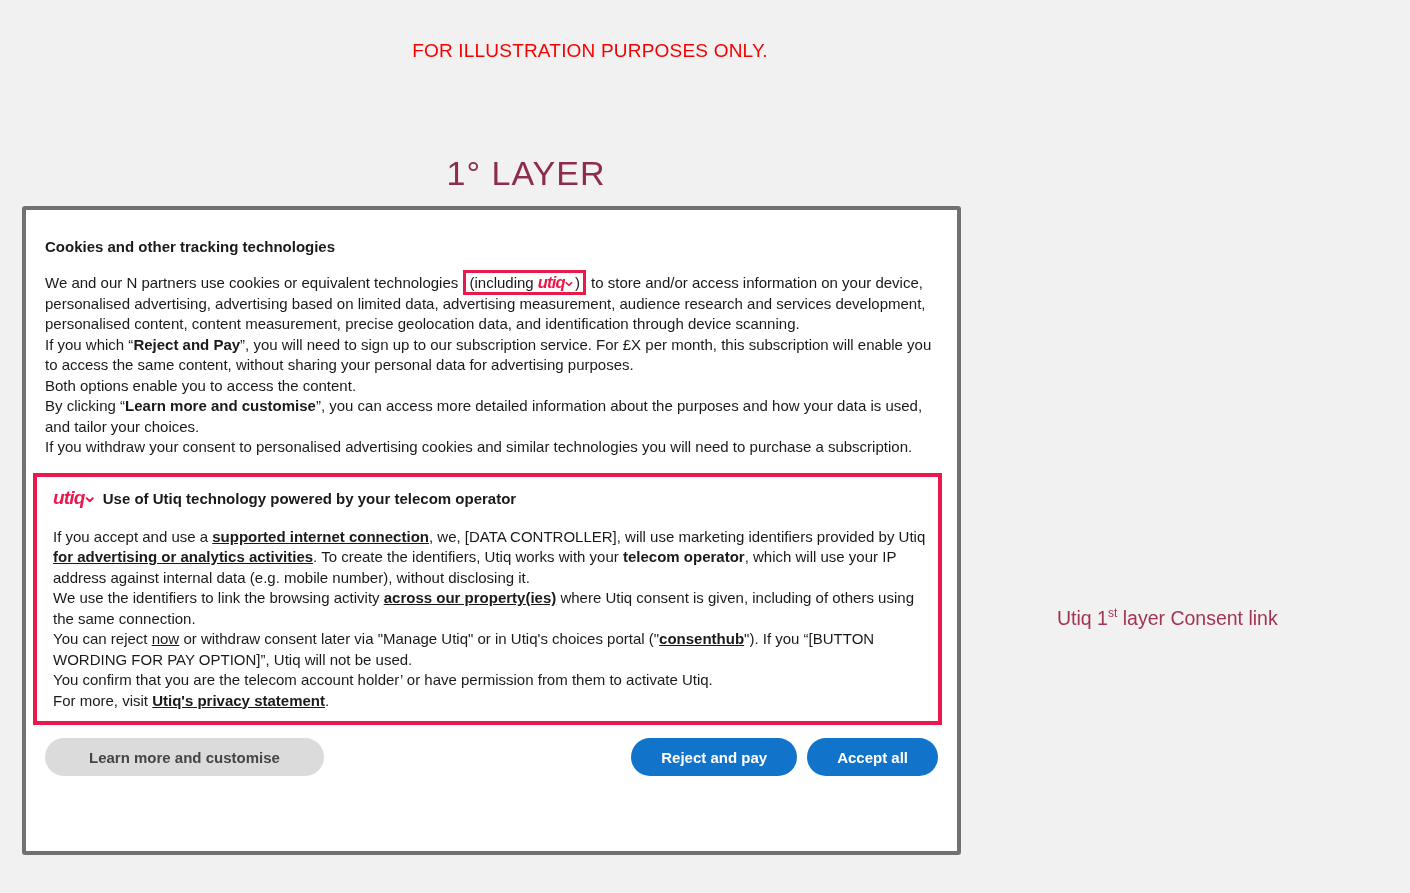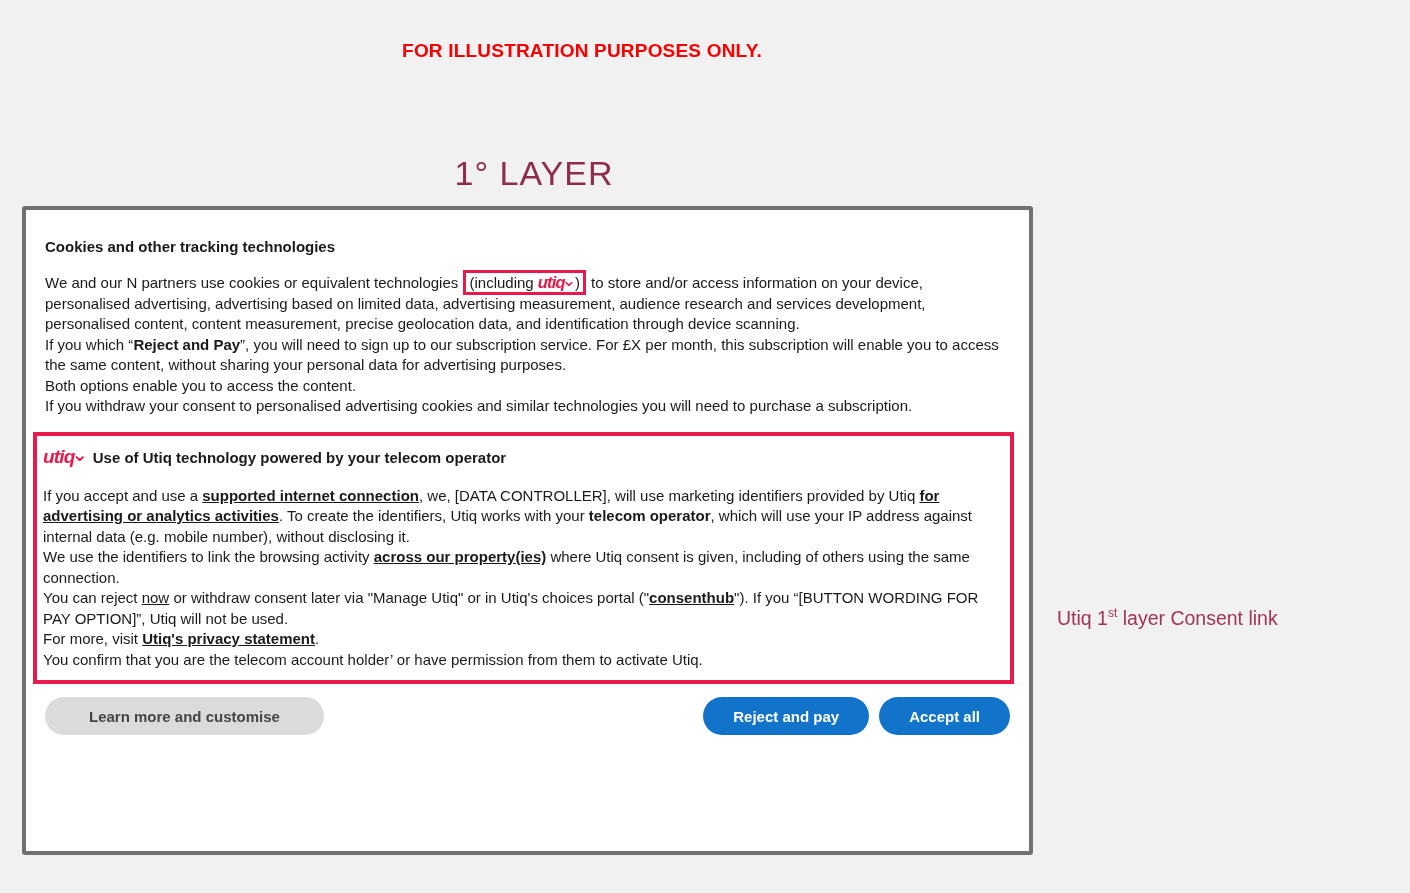--- a/index.html
+++ b/index.html
@@ -15,29 +15,29 @@
   }
   *{box-sizing:border-box;}
   html,body{margin:0;padding:0;}
   body{
     width:1410px;height:893px;position:relative;overflow:hidden;
     background:var(--page-bg);
     font-family:"Liberation Sans","DejaVu Sans",sans-serif;
     color:#222;
   }
   .note{
-    position:absolute;top:40px;left:4px;width:1156px;text-align:center;
-    font-size:19px;font-weight:700;color:var(--note-red);letter-spacing:0.2px;
+    position:absolute;top:40px;left:12px;width:1156px;text-align:center;
+    font-size:19px;font-weight:400;color:var(--note-red);letter-spacing:0.2px;
   }
   .layer-title{
-    position:absolute;top:154px;left:16px;width:1012px;text-align:center;
+    position:absolute;top:154px;left:8px;width:1012px;text-align:center;
     font-size:34px;font-weight:400;color:var(--maroon-title);letter-spacing:1px;padding-left:24px;
   }
   .dialog{
-    position:absolute;top:206px;left:22px;width:1011px;height:649px;
+    position:absolute;top:206px;left:22px;width:939px;height:649px;
     background:#fff;border:4px solid var(--dialog-border);border-radius:3px;
     padding:28px 19px 0 19px;
   }
   .dlg-heading{
     font-size:15px;font-weight:700;color:#1a1a1a;margin-bottom:17px;
   }
   .text-block{font-size:15px;line-height:20.5px;color:#1a1a1a;}
   .text-block .para{margin:0;}
   .b{font-weight:700;}
   .u{text-decoration:underline;}
@@ -49,21 +49,21 @@
     color:var(--utiq-red);font-weight:700;letter-spacing:-0.8px;
     font-size:1.1em;font-style:italic;
   }
   .utiq-logo::after{
     content:"⌄";font-style:normal;font-weight:700;margin-left:-3px;
     position:relative;top:-2px;
   }
   .utiq-box{
     border:4px solid var(--utiq-red);
     margin:15px -4px 10px -12px;
-    padding:9px 10px 10px 6px;
+    padding:9px 10px 10px 16px;
   }
   .box-header{font-size:15px;color:#1a1a1a;margin-bottom:18px;}
   .box-header .utiq-logo{font-size:19px;margin-right:6px;}
   .box-header .box-heading{font-weight:700;}
   .footer{
     display:flex;align-items:center;justify-content:space-between;
     margin-top:13px;
   }
   .right-group{display:flex;gap:10px;}
   .btn{
@@ -90,33 +90,34 @@
 
 <div class="layer-title">1° LAYER</div>
 
 <div class="dialog">
   <div class="dlg-heading">Cookies and other tracking technologies</div>
 
   <div class="text-block">
       <div class="para"><span>We and our N partners use cookies or equivalent technologies </span><span class="inline-highlight"><span>(including </span><span class="utiq-logo">utiq</span><span>)</span></span><span> to store and/or access information on your device, personalised advertising, advertising based on limited data, advertising measurement, audience research and services development, personalised content, content measurement, precise geolocation data, and identification through device scanning.</span></div>
       <div class="para"><span>If you which “</span><span class="b">Reject and Pay</span><span>”, you will need to sign up to our subscription service. For £X per month, this subscription will enable you to access the same content, without sharing your personal data for advertising purposes.</span></div>
       <div class="para"><span>Both options enable you to access the content.</span></div>
+      <div class="para"><span>By clicking “</span><span class="b">Learn more and customise</span><span>”, you can access more detailed information about the purposes and how your data is used, and tailor your choices.</span></div>
       <div class="para"><span>If you withdraw your consent to personalised advertising cookies and similar technologies you will need to purchase a subscription.</span></div>
     </div>
 
   <div class="utiq-box">
     <div class="box-header">
       <span class="utiq-logo">utiq</span><span class="box-heading">Use of Utiq technology powered by your telecom operator</span>
     </div>
     <div class="text-block">
         <div class="para"><span>If you accept and use a </span><span class="b u">supported internet connection</span><span>, we, [DATA CONTROLLER], will use marketing identifiers provided by Utiq </span><span class="b u">for advertising or analytics activities</span><span>. To create the identifiers, Utiq works with your </span><span class="b">telecom operator</span><span>, which will use your IP address against internal data (e.g. mobile number), without disclosing it.</span></div>
         <div class="para"><span>We use the identifiers to link the browsing activity </span><span class="b u">across our property(ies)</span><span> where Utiq consent is given, including of others using the same connection.</span></div>
         <div class="para"><span>You can reject </span><span class="u">now</span><span> or withdraw consent later via "Manage Utiq" or in Utiq's choices portal ("</span><span class="b u">consenthub</span><span>"). If you “[BUTTON WORDING FOR PAY OPTION]”, Utiq will not be used.</span></div>
+        <div class="para"><span>You confirm that you are the telecom account holder’ or have permission from them to activate Utiq.</span></div>
         <div class="para"><span>For more, visit </span><span class="b u">Utiq's privacy statement</span><span>.</span></div>
-        <div class="para"><span>You confirm that you are the telecom account holder’ or have permission from them to activate Utiq.</span></div>
       </div>
   </div>
 
   <div class="footer">
     <button class="btn gray">Learn more and customise</button>
     <div class="right-group">
       <button class="btn blue">Reject and pay</button>
       <button class="btn blue">Accept all</button>
     </div>
   </div>

